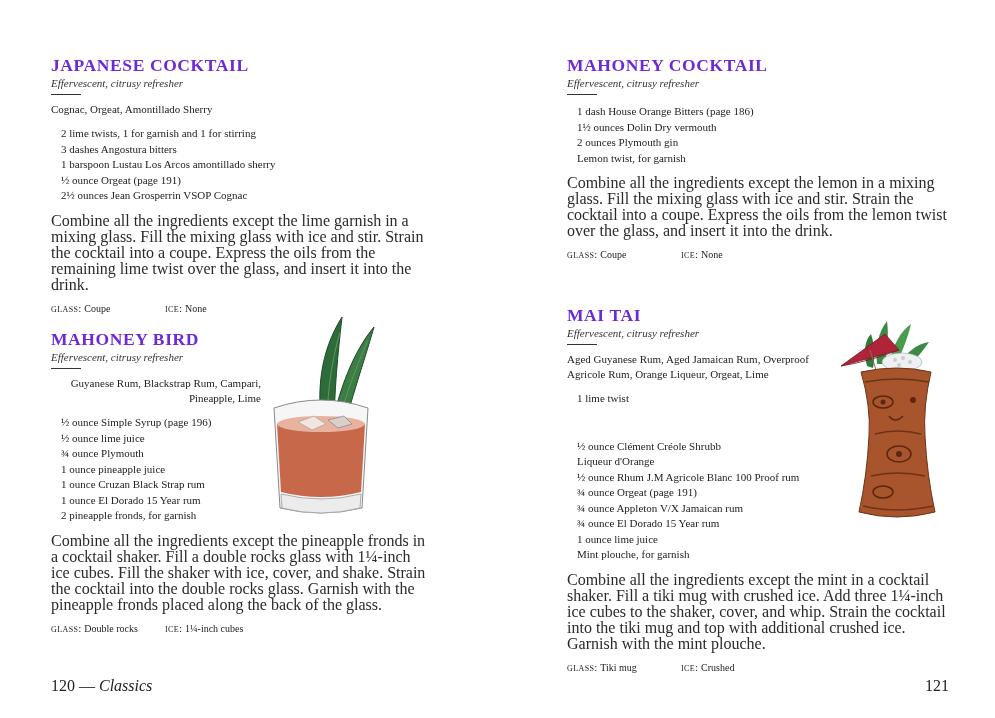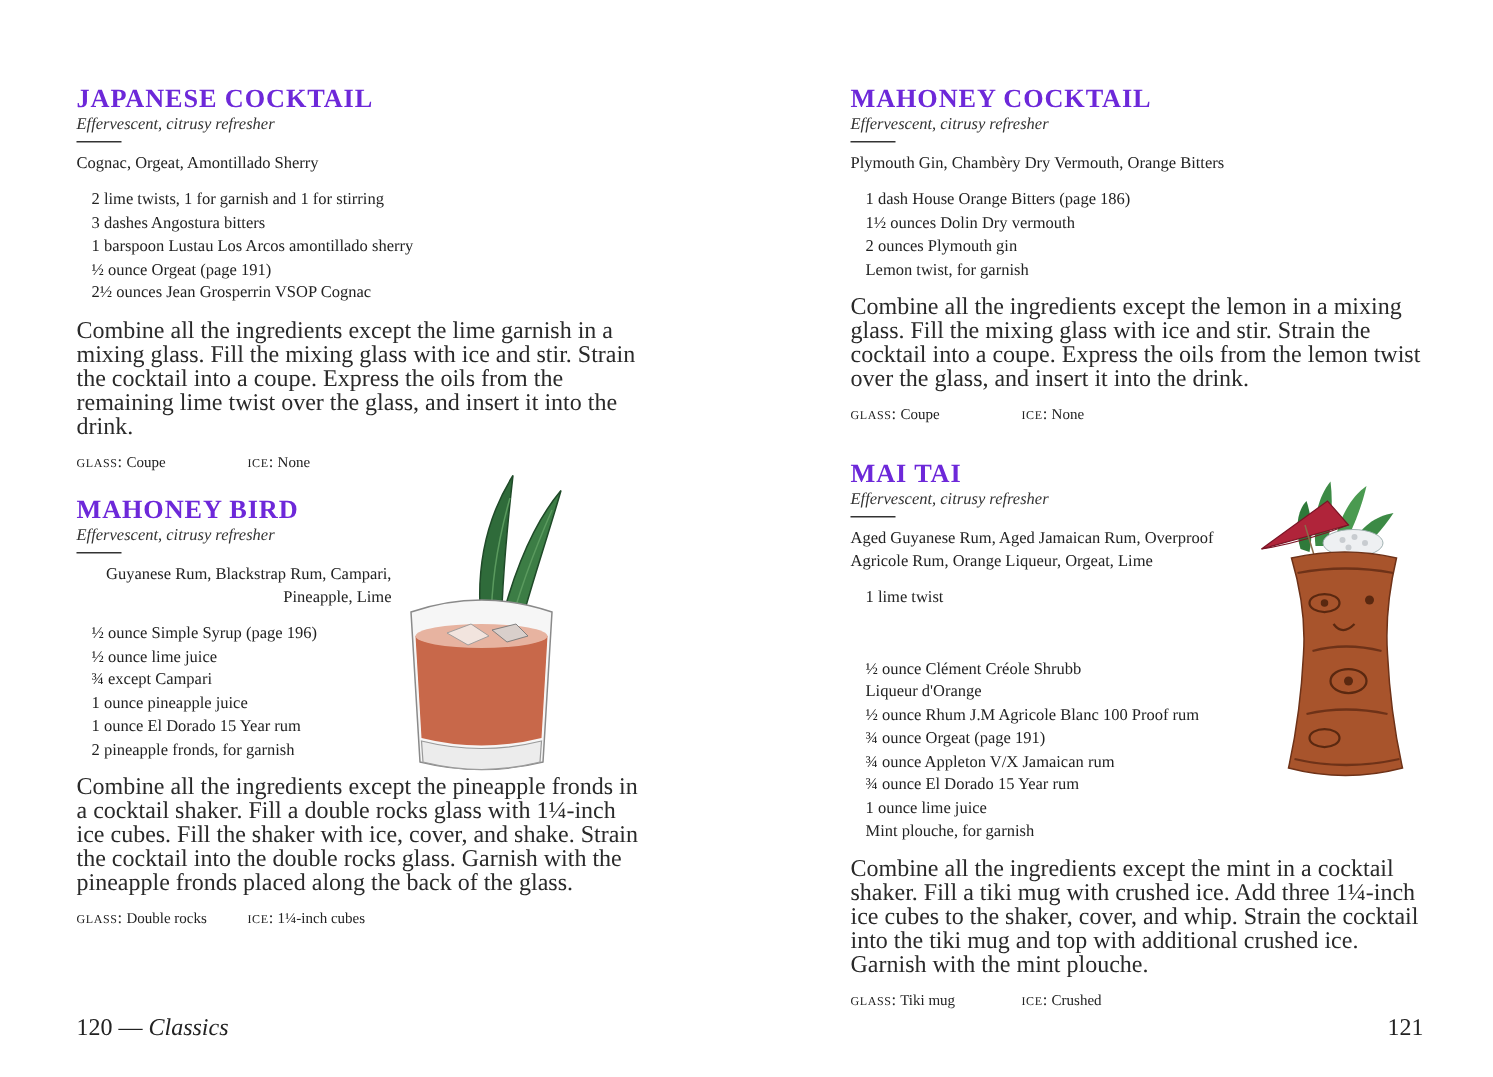--- a/index.html
+++ b/index.html
@@ -53,22 +53,23 @@
   </div>
 
   <div class="recipe" style="left:51px; top:329px; width:380px;">
     <h2 class="title">MAHONEY BIRD</h2>
     <div class="tagline">Effervescent, citrusy refresher</div>
     <div class="rule"></div>
     <div class="spirits" style="width:210px;text-align:right;">Guyanese Rum, Blackstrap Rum, Campari, Pineapple, Lime</div>
     <ul class="ingredients">
       <li>½ ounce Simple Syrup (page 196)</li>
       <li>½ ounce lime juice</li>
-      <li>¾ except Campari</li>
+      <li>¾ ounce Plymouth</li>
       <li>1 ounce pineapple juice</li>
+      <li>1 ounce Cruzan Black Strap rum</li>
       <li>1 ounce El Dorado 15 Year rum</li>
       <li>2 pineapple fronds, for garnish</li>
     </ul>
     <div class="method">Combine all the ingredients except the pineapple fronds in a cocktail shaker. Fill a double rocks glass with 1¼-inch ice cubes. Fill the shaker with ice, cover, and shake. Strain the cocktail into the double rocks glass. Garnish with the pineapple fronds placed along the back of the glass.</div>
     <div class="meta">
       <span class="glass"><span class="k">glass:</span> <span>Double rocks</span></span>
       <span><span class="k">ice:</span> <span>1¼-inch cubes</span></span>
     </div>
   </div>
 
@@ -95,21 +96,20 @@
     <i>Classics</i>
   </div>
 </div>
 
 <div class="page page-right">
 
   <div class="recipe" style="left:70px; top:55px; width:380px;">
     <h2 class="title">MAHONEY COCKTAIL</h2>
     <div class="tagline">Effervescent, citrusy refresher</div>
     <div class="rule"></div>
-    <div class="spirits">Plymouth Gin, Chambèry Dry Vermouth, Orange Bitters</div>
     <ul class="ingredients">
       <li>1 dash House Orange Bitters (page 186)</li>
       <li>1½ ounces Dolin Dry vermouth</li>
       <li>2 ounces Plymouth gin</li>
       <li>Lemon twist, for garnish</li>
     </ul>
     <div class="method">Combine all the ingredients except the lemon in a mixing glass. Fill the mixing glass with ice and stir. Strain the cocktail into a coupe. Express the oils from the lemon twist over the glass, and insert it into the drink.</div>
     <div class="meta">
       <span class="glass"><span class="k">glass:</span> <span>Coupe</span></span>
       <span><span class="k">ice:</span> <span>None</span></span>

